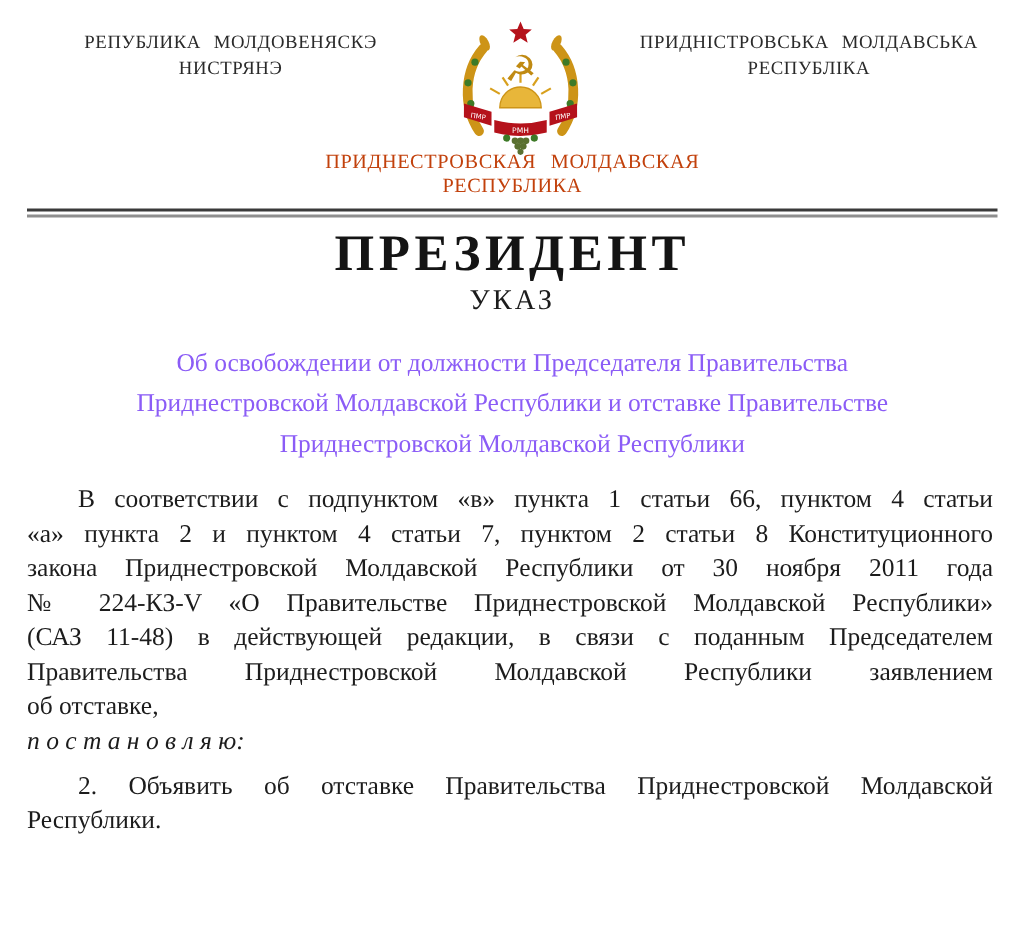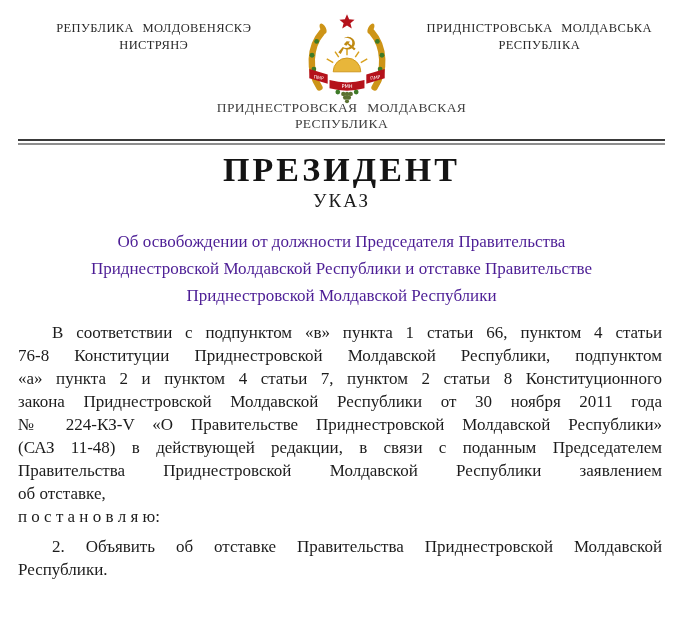--- a/index.html
+++ b/index.html
@@ -13,34 +13,34 @@
   .h-side {
     flex:1; text-align:center; margin-top:8px;
     font-size:12.5px; line-height:17px; letter-spacing:0.4px; word-spacing:5px;
     color:#2a2a2a;
   }
   .emblem-wrap { width:112px; display:flex; justify-content:center; }
   .emblem { width:92px; height:92px; display:block; }
   .center-name {
     text-align:center; margin-top:-4px;
     font-size:13.5px; line-height:16px; letter-spacing:0.4px; word-spacing:6px;
-    color:#404040;
+    color:#c2410c;
   }
   .rule { margin:7px 18px 0 18px; height:2px;
     border-top:2px solid #3a3a3a; border-bottom:2px solid #8e8e8e; background:#fff; }
   .authority { text-align:center; font-weight:700; font-size:34px; line-height:30px;
     letter-spacing:3px; margin-top:10px; color:#141414; }
   .doc-type { text-align:center; font-size:19px; line-height:22px; letter-spacing:2px;
     margin-top:5px; color:#1c1c1c; }
-  .title { margin:16px 30px 0 30px; text-align:center; font-size:17px; line-height:27px; color:#4c1d95; }
+  .title { margin:16px 30px 0 30px; text-align:center; font-size:17px; line-height:27px; color:#8b5cf6; }
   .body-text { margin:12px 21px 0 18px; font-size:17px; line-height:23px; color:#1c1c1c; }
   .jline { text-align:justify; text-align-last:justify; }
   .jline.lastline { text-align-last:left;font-family:Liberation Serif, serif; }
   .indent { text-indent:34px; }
-  .enacting { text-align:left; }
+  .enacting { text-align:left;font-style:italic; }
   .item { margin-top:7px; }
 </style>
 </head>
 <body>
 
 <div class="page">
 
   <div class="header-row">
     <div class="h-side">
       <div>РЕПУБЛИКА  МОЛДОВЕНЯСКЭ</div>
@@ -113,21 +113,20 @@
 
   <div class="title">
     <div>Об освобождении от должности Председателя Правительства</div>
     <div>Приднестровской Молдавской Республики и отставке  Правительстве</div>
     <div>Приднестровской Молдавской Республики</div>
   </div>
 
   <div class="body-text">
     <div>
       <div class="jline indent">В соответствии с подпунктом «в» пункта 1 статьи 66, пунктом 4 статьи</div>
-      <div class="jline">76-8 Конституции Приднестровской Молдавской Республики, подпунктом</div>
       <div class="jline">«а» пункта 2 и пунктом 4 статьи 7, пунктом 2 статьи 8 Конституционного</div>
       <div class="jline">закона Приднестровской Молдавской Республики от 30 ноября 2011 года</div>
       <div class="jline">№ 224-КЗ-V «О Правительстве Приднестровской Молдавской Республики»</div>
       <div class="jline">(САЗ 11-48) в действующей редакции, в связи с поданным Председателем</div>
       <div class="jline">Правительства Приднестровской Молдавской Республики заявлением</div>
       <div class="jline lastline">об отставке,</div>
     </div>
 
     <div class="enacting">п о с т а н о в л я ю:</div>
 

